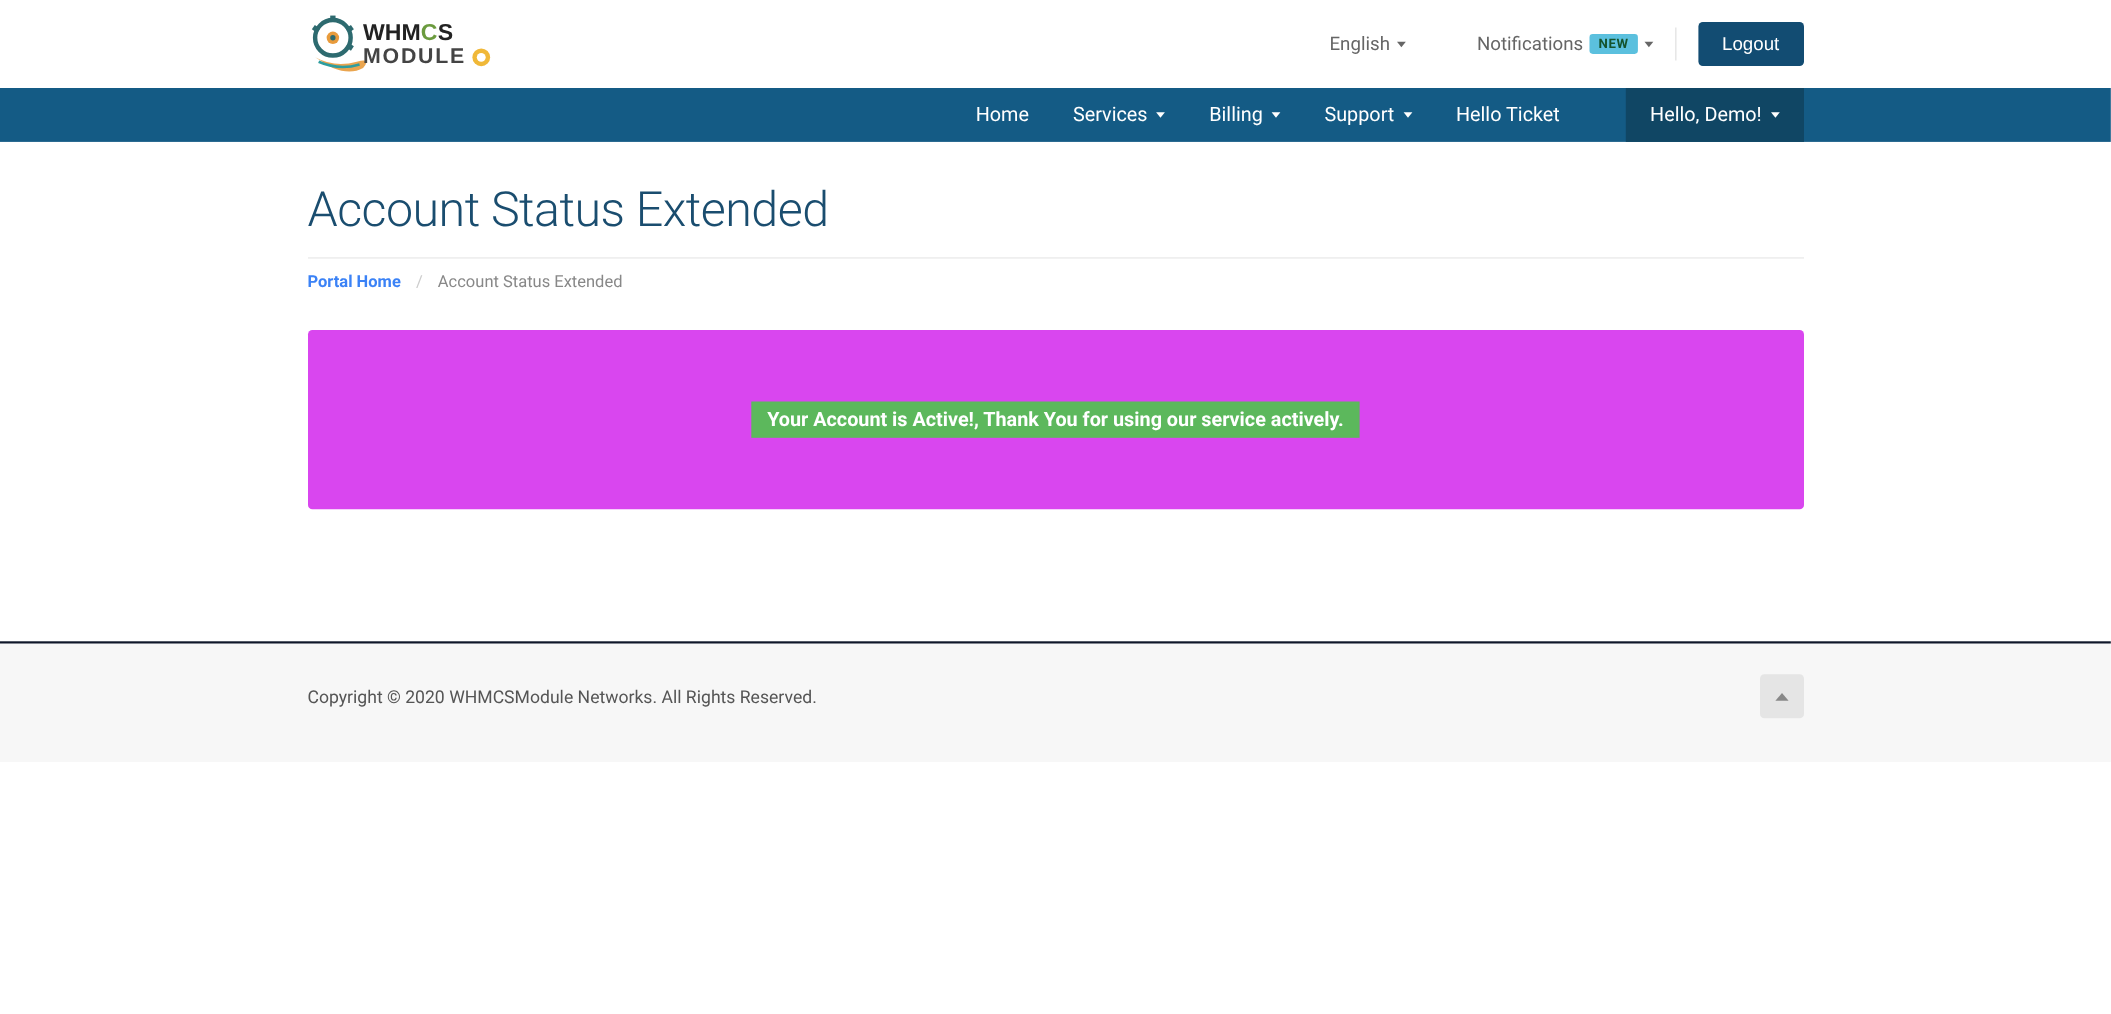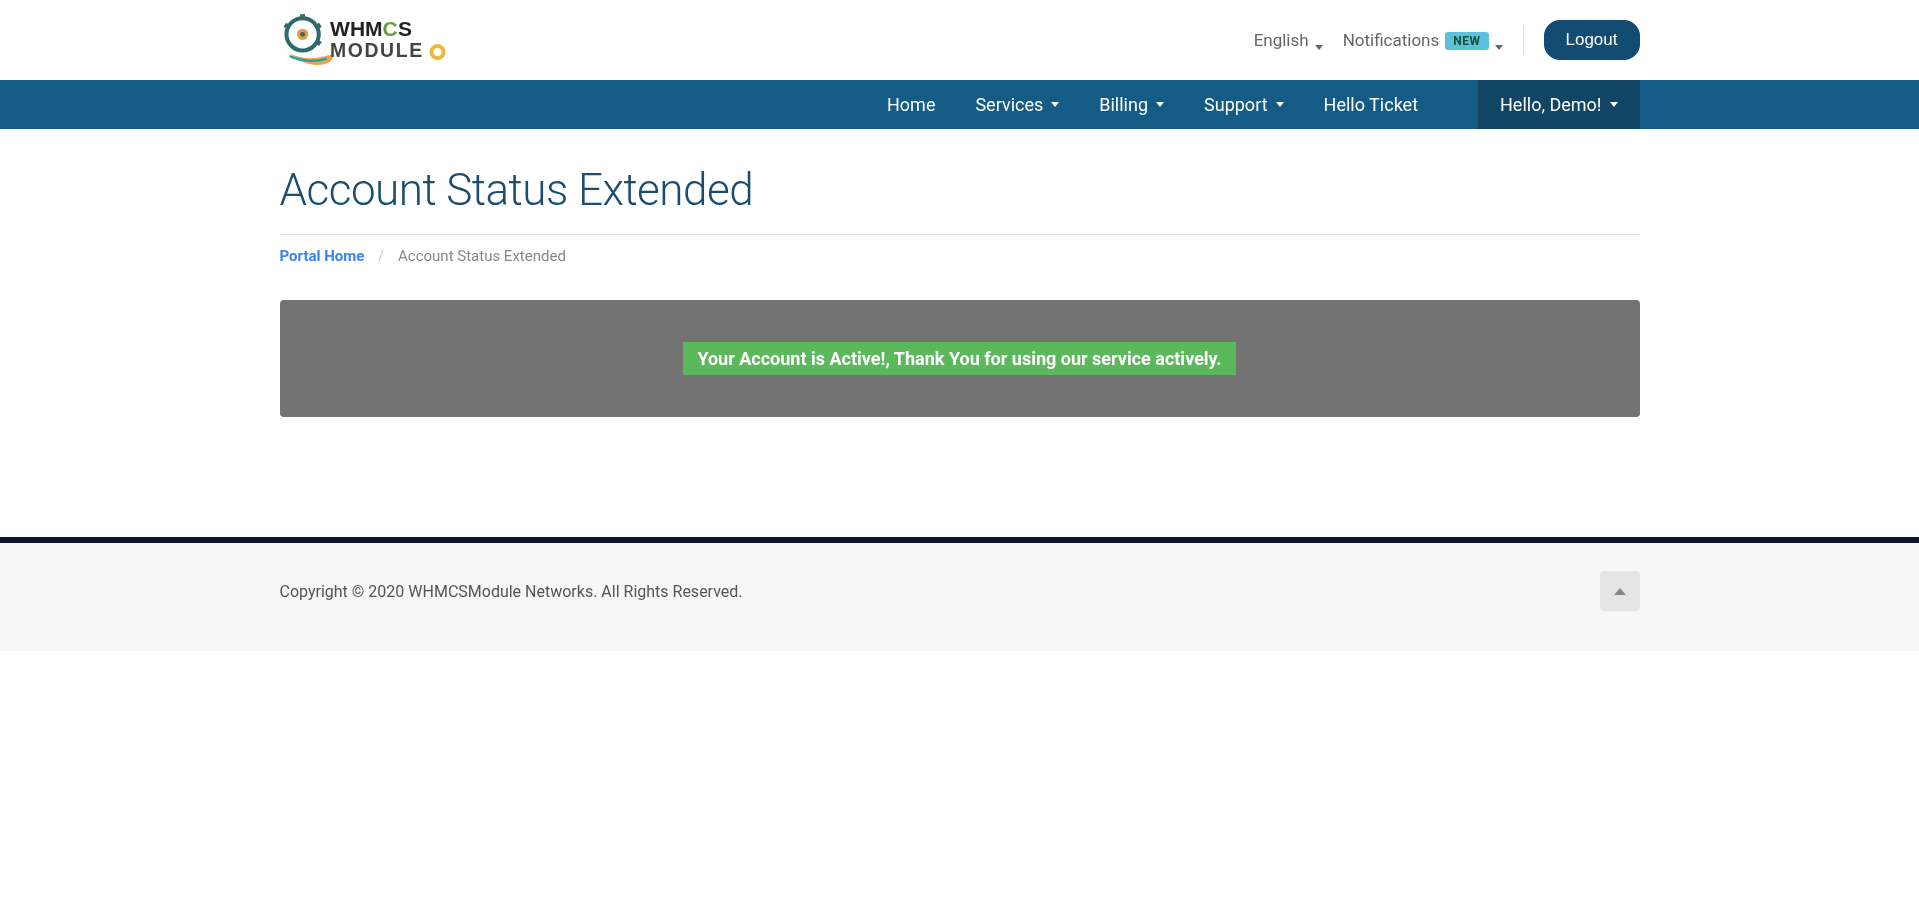--- a/index.html
+++ b/index.html
@@ -35,22 +35,23 @@
     .header-right {
       display: flex;
       align-items: center;
       gap: 20px;
     }
     .header-link {
       color: #666;
       font-size: 17px;
       cursor: pointer;
       display: flex;
-      align-items: flex-end;
+      align-items: center;
       gap: 6px;
+      margin-left: 45px;
     }
     .badge-new {
       background: #5bc0de;
       color: #14532d;
       padding: 2px 8px;
       font-size: 12px;
       font-weight: bold;
       border-radius: 3px;
       letter-spacing: 0.5px;
     }
@@ -66,21 +67,21 @@
       width: 1px;
       height: 30px;
       background: #ddd;
     }
     .btn-logout {
       background: #124c72;
       color: #fff;
       border: none;
       padding: 10px 22px;
       font-size: 17px;
-      border-radius: 16px;
+      border-radius: 4px;
       cursor: pointer;
     }
     
     .navbar {
       background: #145b85;
       width: 100%;
     }
     .navbar-inner {
       display: flex;
       justify-content: flex-end;
@@ -128,38 +129,38 @@
       color: #3b82f6;
       text-decoration: none;
       cursor: pointer;
       font-weight: bold;
     }
     .breadcrumb .sep {
       margin: 0 10px;
       color: #ccc;
     }
     .panel {
-      background: #737373;
+      background: #d946ef;
       border-radius: 4px;
-      padding: 42px 20px;
+      padding: 65px 20px;
       text-align: center;
       margin-bottom: 40px;
     }
     .alert-success {
       display: inline-block;
       background: #5cb85c;
       color: #fff;
       padding: 6px 14px;
       font-size: 18px;
       font-weight: bold;
     }
     
     .footer {
       background: #f7f7f7;
-      border-top: 6px solid #0f172a;
+      border-top: 2px solid #0f172a;
       padding: 28px 0 40px 0;
       margin-top: 120px;
     }
     .footer-inner {
       display: flex;
       justify-content: space-between;
       align-items: center;
     }
     .footer-text {
       color: #555;

